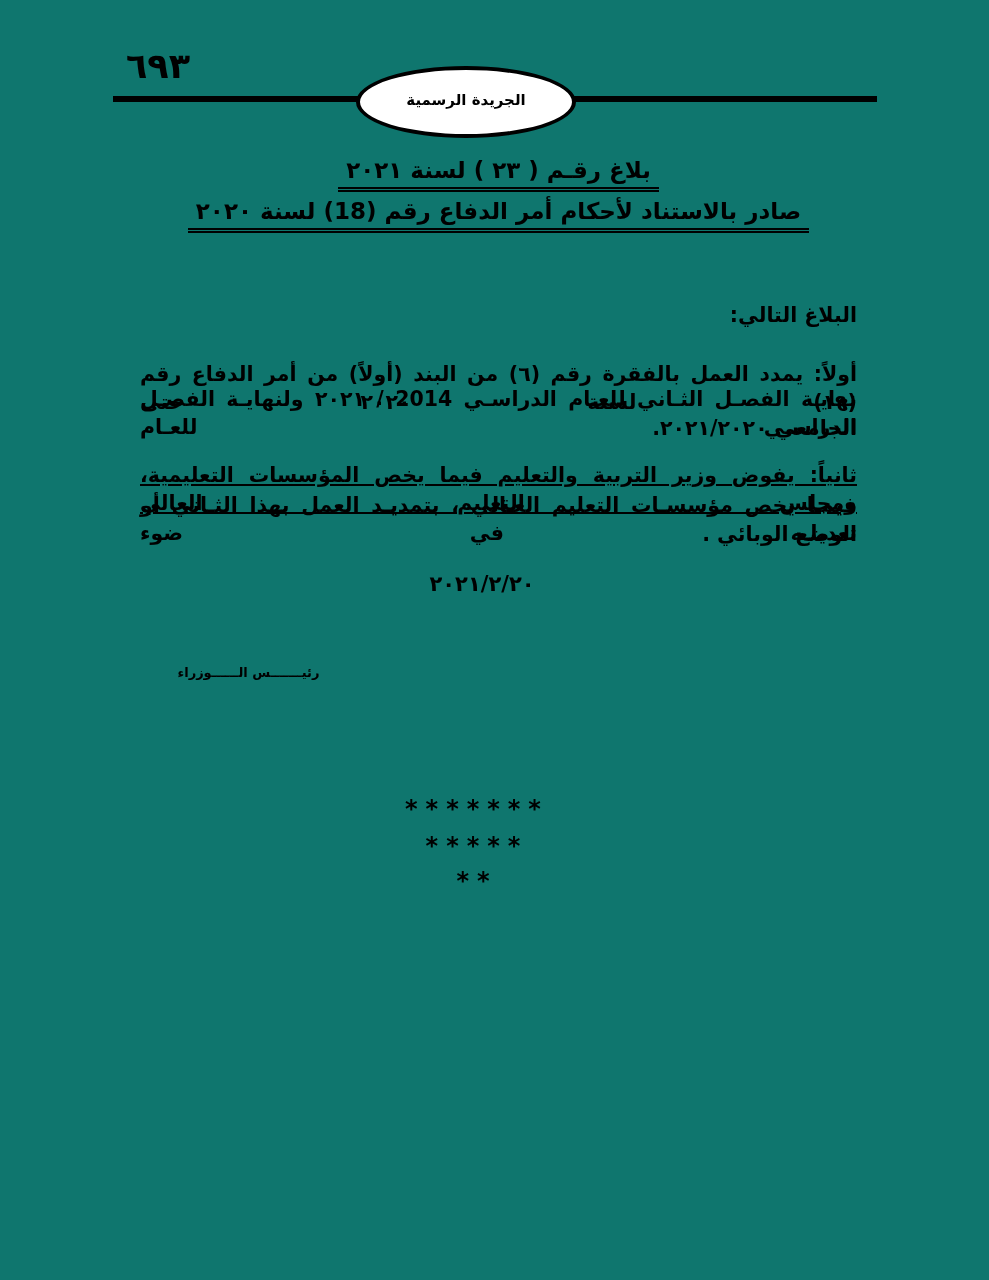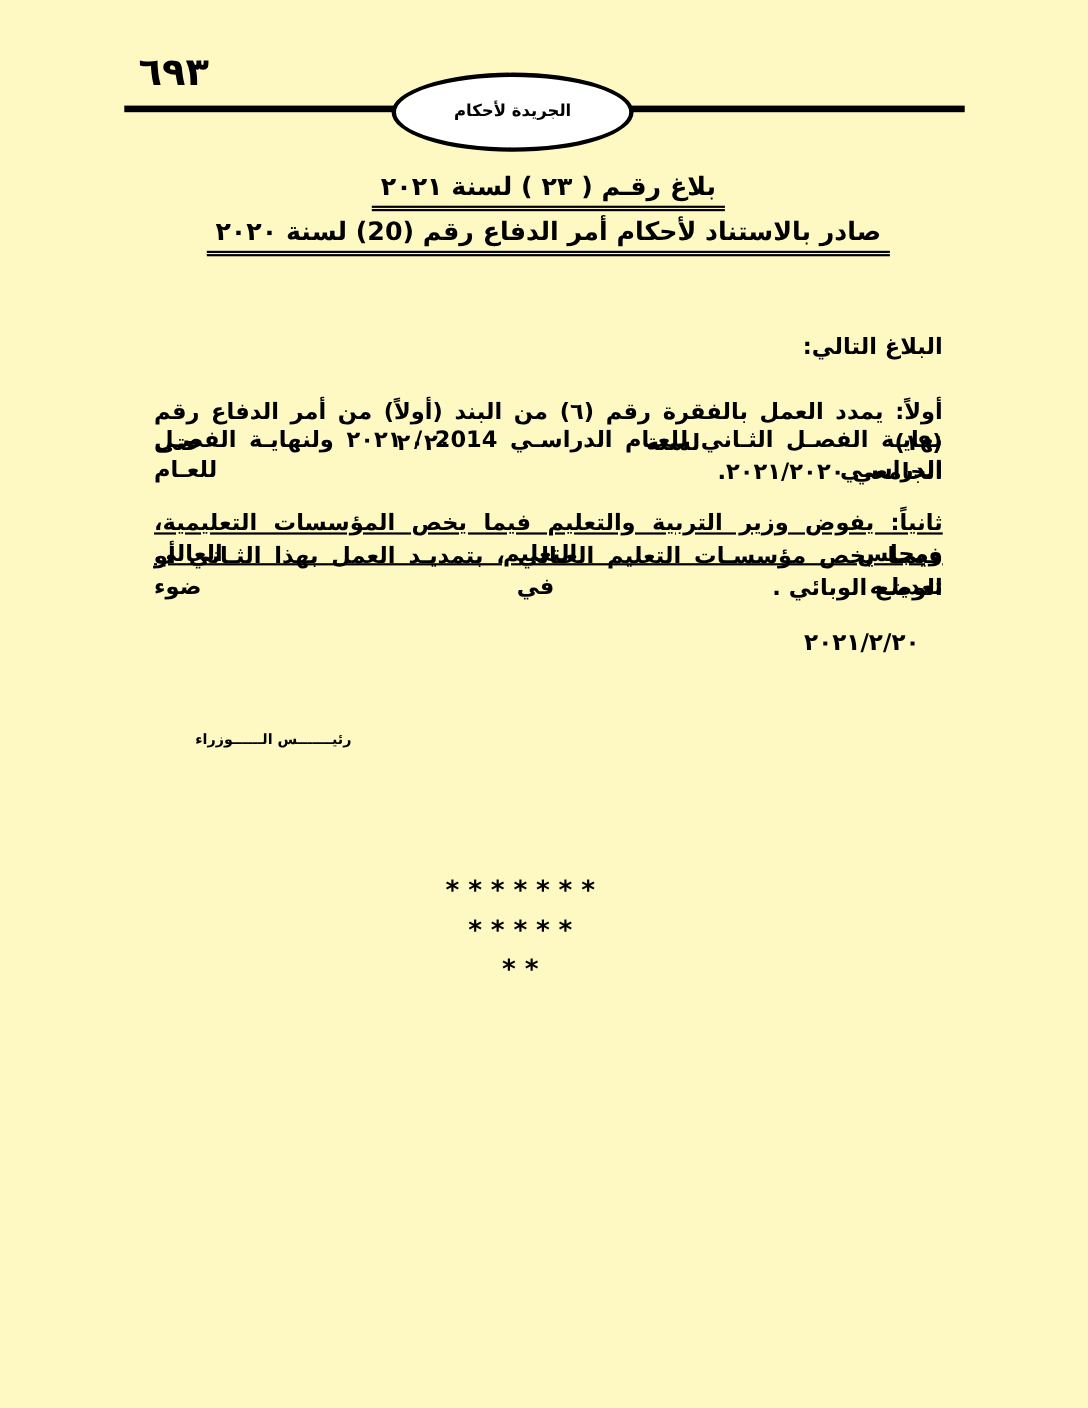--- a/index.html
+++ b/index.html
@@ -1,17 +1,17 @@
 <!DOCTYPE html>
 <html lang="ar"><head>
 <meta charset="utf-8">
 <style>
   html,body { margin:0; padding:0; background:#ffffff; }
   .page {
-    position:relative; width:989px; height:1280px; background:#fef9c3;
+    position:relative; width:989px; height:1280px; background:#0f766e;
     font-family:"DejaVu Sans", sans-serif; color:#000; overflow:hidden;
   }
   .pagenum {
     position:absolute; top:46px; left:126px;
     font-size:35px; font-weight:bold; letter-spacing:3px; direction:rtl;
   }
   .rule { position:absolute; top:96px; left:113px; width:764px; height:6px; background:#000; }
   .oval {
     position:absolute; top:66px; left:356px; width:212px; height:64px;
     background:#fff; border:4px solid #000; border-radius:50%;
@@ -33,21 +33,21 @@
   .right { text-align:right; }
 
   .ind-intro1 { padding-right:22px; }
   .ind-intro2 { padding-right:217px; }
   .ind-first2 { padding-right:8px; }
   .ind-first3 { padding-right:157px; }
   .ind-second2 { padding-right:12px; }
   .ind-second3 { padding-right:298px; }
 
   .date {
-    position:absolute; left:152px; width:684px; 
+    position:absolute; left:140px; width:684px; text-align:center;
     font-weight:bold; font-size:21px; letter-spacing:6px; direction:rtl;
   }
   .sig {
     position:absolute; top:656px; left:146px; width:205px;
     text-align:center; direction:rtl; font-weight:bold;
   }
   .sig .sig-title { font-size:13px; line-height:33px; white-space:nowrap; }
   .sig .sig-name  { font-size:19.5px; line-height:33px; white-space:nowrap; }
 
   .stars {
@@ -56,28 +56,28 @@
   }
 </style>
 </head>
 <body>
 
 <div class="page">
 
   <div class="pagenum">٦٩٣</div>
   <div class="rule"></div>
   <div class="oval">
-    <span>الجريدة لأحكام</span>
+    <span>الجريدة الرسمية</span>
   </div>
 
   <div class="title" style="top:156px;">
     <span class="ul">بلاغ رقـم ( ٢٣ ) لسنة ٢٠٢١</span>
   </div>
   <div class="title" style="top:197px;">
-    <span class="ul">صادر بالاستناد لأحكام أمر الدفاع رقم (20) لسنة ٢٠٢٠</span>
+    <span class="ul">صادر بالاستناد لأحكام أمر الدفاع رقم (18) لسنة ٢٠٢٠</span>
   </div>
 
   <div class="line right ind-intro2" style="top:301px;">البلاغ التالي:</div>
 
   <div class="line just" style="top:360px;">أولاً: يمدد العمل بالفقرة رقم (٦) من البند (أولاً) من أمر الدفاع رقم (١٩) لسنة ٢٠٢٠ حتى</div>
   <div class="line just ind-first2" style="top:385px;">نهايـة الفصـل الثـاني للعـام الدراسـي 2014 / ٢٠٢١ ولنهايـة الفصـل الدراسـي للعـام</div>
   <div class="line right ind-first3" style="top:414px;">الجامعي ٢٠٢١/٢٠٢٠.</div>
 
   <div class="line just" style="top:461px;text-decoration:underline;">ثانياً: يفوض وزير التربية والتعليم فيما يخص المؤسسات التعليمية، ومجلس التعليم العالي</div>
   <div class="line just ind-second2" style="top:491px;">فيمـا يخص مؤسسـات التعليم العـالي ، بتمديـد العمل بهذا الثـاني أو تعديلـه في ضوء</div>

